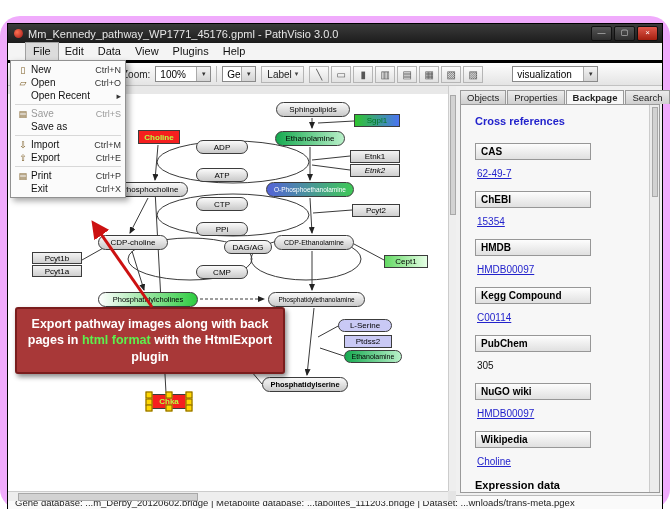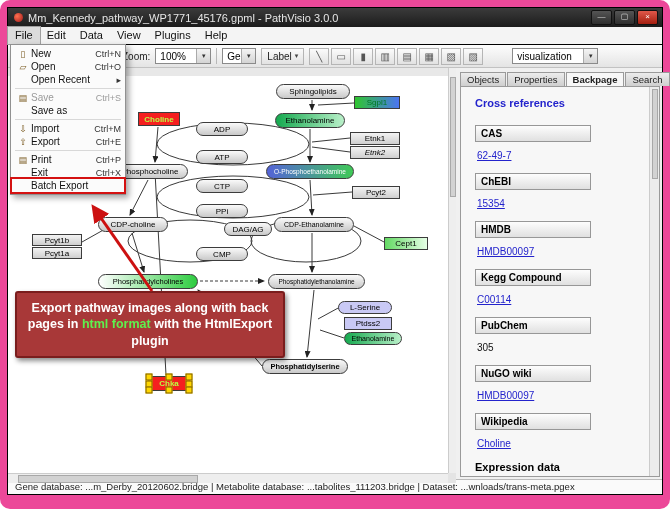--- a/index.html
+++ b/index.html
@@ -1,27 +1,27 @@
 <!DOCTYPE html>
 <html><head>
 <meta charset="utf-8">
 <style>
   html,body{margin:0;padding:0;}
   body{width:670px;height:509px;position:relative;font-family:"Liberation Sans",sans-serif;background:#fff;overflow:hidden;}
-  .frame{position:absolute;inset:0;background:#ec4899;border-radius:10px;}
+  .frame{position:absolute;inset:0;background:#f0abfc;border-radius:20px;margin-top:16px;}
   .window{position:absolute;left:7px;top:7px;width:656px;height:488px;background:#f0f0f0;display:flex;flex-direction:column;border:1px solid #000;box-sizing:border-box;}
   
   .titlebar{height:19px;background:linear-gradient(#3b3b3b,#1c1c1c);display:flex;align-items:center;padding:0 4px;color:#e6e6e6;font-size:11px;flex:none;}
   .app-ic{width:9px;height:9px;border-radius:50%;background:radial-gradient(circle at 35% 35%,#ff7050,#a01818);margin:0 5px 0 2px;flex:none;}
   .title{flex:1;white-space:nowrap;overflow:hidden;}
   .winbtns{display:flex;gap:2px;}
   .wb{width:19px;height:13px;background:linear-gradient(#555,#2e2e2e);border:1px solid #111;color:#ddd;font-size:8px;line-height:12px;text-align:center;border-radius:2px;}
   .wb.close{background:linear-gradient(#e0584a,#a41f10);color:#fff;}
   
-  .menubar{height:17px;background:#f4f4f4;border-bottom:1px solid #000000;display:flex;align-items:stretch;padding-left:0;flex:none;}
+  .menubar{height:17px;background:#f4f4f4;border-bottom:3px solid #000000;display:flex;align-items:stretch;padding-left:18px;flex:none;}
   .mb-item{font-size:11px;padding:2px 7px 0 7px;color:#111;}
   .mb-item.open{background:#dcdcdc;outline:1px solid #a0a0a0;}
   
   .toolbar{height:22px;background:linear-gradient(#fdfdfd,#e4e4e4);border-bottom:1px solid #c2c2c2;display:flex;align-items:center;gap:5px;padding-left:114px;flex:none;}
   .tb-label{font-size:10px;color:#222;}
   .combo{display:flex;align-items:center;justify-content:space-between;background:#fff;border:1px solid #8a8a8a;height:16px;font-size:10px;padding-left:4px;box-sizing:border-box;}
   .combo .arr{width:13px;height:100%;background:linear-gradient(#f4f4f4,#d4d4d4);border-left:1px solid #aaa;font-size:7px;display:flex;align-items:center;justify-content:center;color:#333;}
   .tb-sep{width:1px;height:16px;background:#b8b8b8;}
   .tb-btn{min-width:20px;height:17px;border:1px solid #b5b5b5;background:linear-gradient(#fbfbfb,#e2e2e2);font-size:10px;color:#555;display:flex;align-items:center;justify-content:center;box-sizing:border-box;}
   .tb-btn.wide{padding:0 5px;gap:3px;color:#222;}
@@ -295,25 +295,20 @@
       <div class="fm-item">
         <span class="fm-ic">▤</span>
         <span class="fm-lb">Print</span>
         <span class="fm-sc">Ctrl+P</span>
       </div>
       <div class="fm-item">
         <span class="fm-ic"></span>
         <span class="fm-lb">Exit</span>
         <span class="fm-sc">Ctrl+X</span>
       </div>
-      <div class="fm-item highlighted">
-        <span class="fm-ic"></span>
-        <span class="fm-lb">Batch Export</span>
-        <span class="fm-sc"></span>
-      </div>
     </div>
 
   <div class="callout"><span>Export pathway images along with back pages in </span><span class="hl">html format</span><span> with the HtmlExport plugin</span></div>
 
   <svg class="annot" width="670" height="509" viewBox="0 0 670 509">
     <defs>
       <marker id="redarr" markerWidth="6" markerHeight="6" refX="4.5" refY="3" orient="auto">
         <path d="M0,0 L6,3 L0,6 z" fill="#cc1111"></path>
       </marker>
     </defs>

